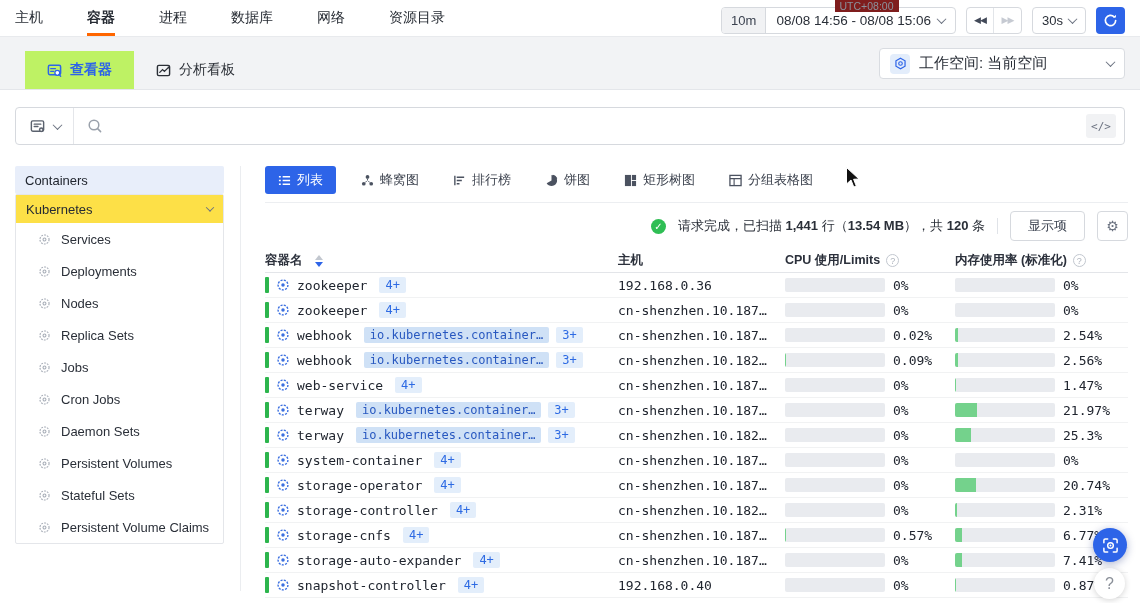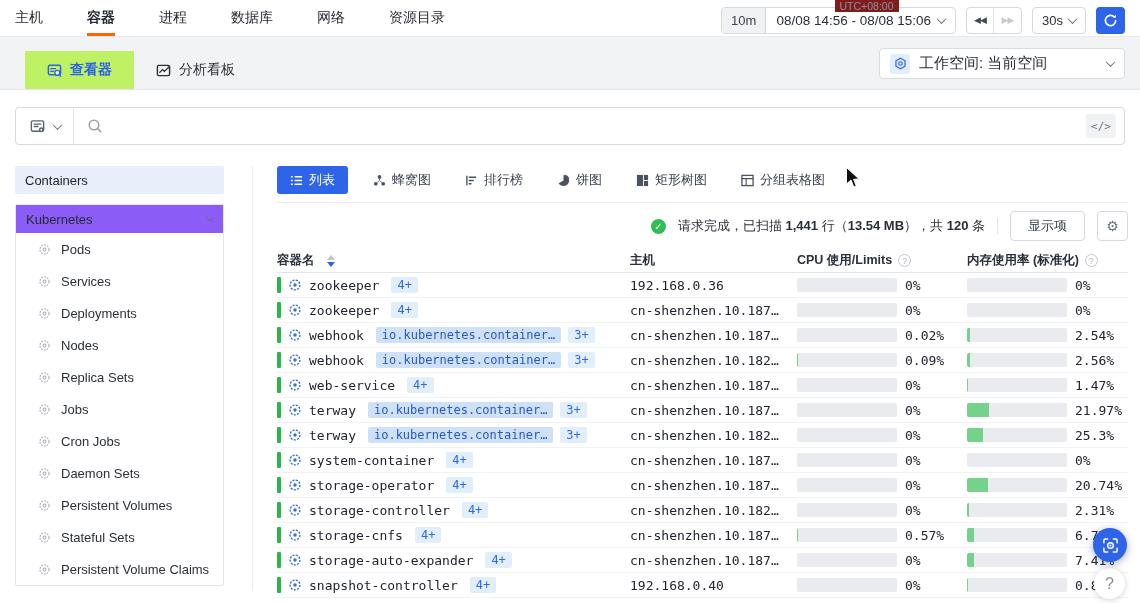--- a/index.html
+++ b/index.html
@@ -38,27 +38,27 @@
   
   .searchbar { margin:17px 15px 0 15px; height:38px; border:1px solid #d6d9de; border-radius:4px; display:flex; align-items:center; }
   .sb-left { width:58px; height:100%; display:flex; align-items:center; justify-content:center; gap:8px; border-right:1px solid #e4e6ea; cursor:pointer; }
   .sb-mag { margin-left:13px; display:flex; }
   .sb-input { flex:1; border:0; outline:0; height:100%; font-size:13px; padding:0 10px; background:transparent; }
   .sb-code { margin-right:8px; width:30px; height:24px; background:#f1f2f4; border-radius:3px; display:flex; align-items:center; justify-content:center; font-size:11px; color:#6b7280; font-family:"DejaVu Sans Mono",monospace; cursor:pointer; }
 
   
   .content { display:flex; padding:21px 0 0 15px; height:446px; }
   .sidebar { width:209px; flex:0 0 209px; }
-  .side-root { height:28px; background:#e8eefa; border-radius:2px; display:flex; align-items:center; padding:0 10px; font-size:13px; color:#21262f; margin-bottom:10px; cursor:pointer; }
+  .side-root { height:28px; background:#e8eefa; border-radius:2px; display:flex; align-items:center; padding:0 10px; font-size:13px; color:#21262f; cursor:pointer; }
   .side-group { border:1px solid #e4e6ea; border-radius:2px; }
-  .sg-head { height:28px; background:#8b5cf6; display:flex; align-items:center; padding:0 10px; font-size:13px; color:#262b33; cursor:pointer;gap:19px; }
+  .sg-head { height:28px; background:#fde047; display:flex; align-items:center; padding:0 10px; font-size:13px; color:#262b33; cursor:pointer;gap:19px; }
   .sg-head .chev { margin-left:auto; width:6px; height:6px; border-color:#6b7280; }
   .sg-item { height:32px; display:flex; align-items:center; gap:10px; padding-left:22px; font-size:13px; color:#2a2f38; cursor:pointer; }
 
-  .main { flex:1; border-left:1px solid #ebedf0; margin-left:28px; padding:0 12px 0 24px; }
+  .main { flex:1; border-left:1px solid #ebedf0; margin-left:16px; padding:0 12px 0 24px; }
 
   
   .view-tabs { display:flex; gap:16px; padding-bottom:8px; border-bottom:1px solid #eceef1; }
   .vtab { height:28px; display:flex; align-items:center; gap:6px; padding:0 9px; border-radius:3px; font-size:13px; color:#3d434f; cursor:pointer; }
   .vtab.active { background:#2d64e8; color:#fff; padding:0 13px; }
   .vtab svg { flex:0 0 auto; }
 
   
   .status-row { height:46px; display:flex; align-items:center; justify-content:flex-end; gap:12px; }
   .check { width:15px; height:15px; border-radius:50%; background:#2fbe54; color:#fff; font-size:10px; display:flex; align-items:center; justify-content:center; }
@@ -194,27 +194,20 @@
       <div class="sg-head">
         <span>Kubernetes</span>
         <span class="chev"></span>
       </div>
       <div id="side-items">
           <div class="sg-item">
             <svg width="13" height="13" viewBox="0 0 16 16">
               <circle cx="8" cy="8" r="5.6" fill="none" stroke="#a7adb7" stroke-width="1.4" stroke-dasharray="2.2 1.4"></circle>
               <circle cx="8" cy="8" r="1.8" fill="none" stroke="#a7adb7" stroke-width="1.3"></circle>
             </svg>
-            <span>Pods</span>
-          </div>
-          <div class="sg-item">
-            <svg width="13" height="13" viewBox="0 0 16 16">
-              <circle cx="8" cy="8" r="5.6" fill="none" stroke="#a7adb7" stroke-width="1.4" stroke-dasharray="2.2 1.4"></circle>
-              <circle cx="8" cy="8" r="1.8" fill="none" stroke="#a7adb7" stroke-width="1.3"></circle>
-            </svg>
             <span>Services</span>
           </div>
           <div class="sg-item">
             <svg width="13" height="13" viewBox="0 0 16 16">
               <circle cx="8" cy="8" r="5.6" fill="none" stroke="#a7adb7" stroke-width="1.4" stroke-dasharray="2.2 1.4"></circle>
               <circle cx="8" cy="8" r="1.8" fill="none" stroke="#a7adb7" stroke-width="1.3"></circle>
             </svg>
             <span>Deployments</span>
           </div>
           <div class="sg-item">

